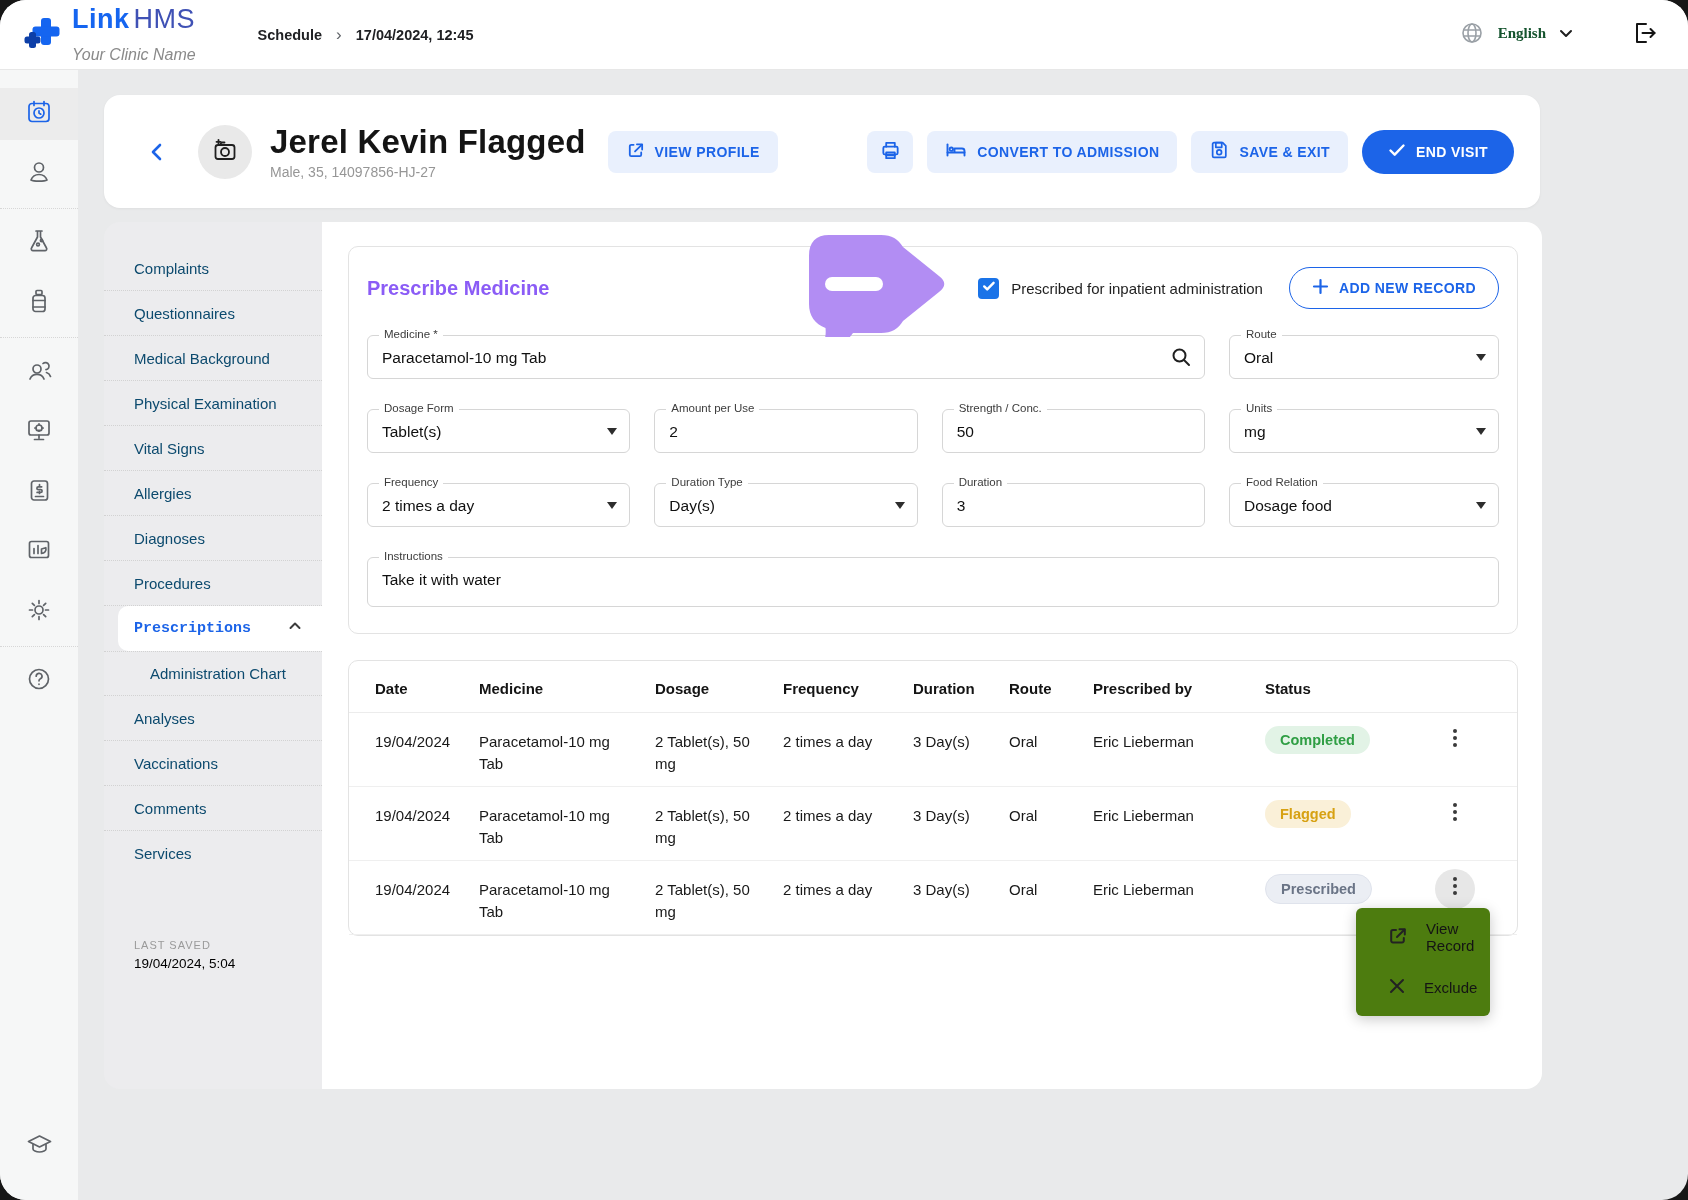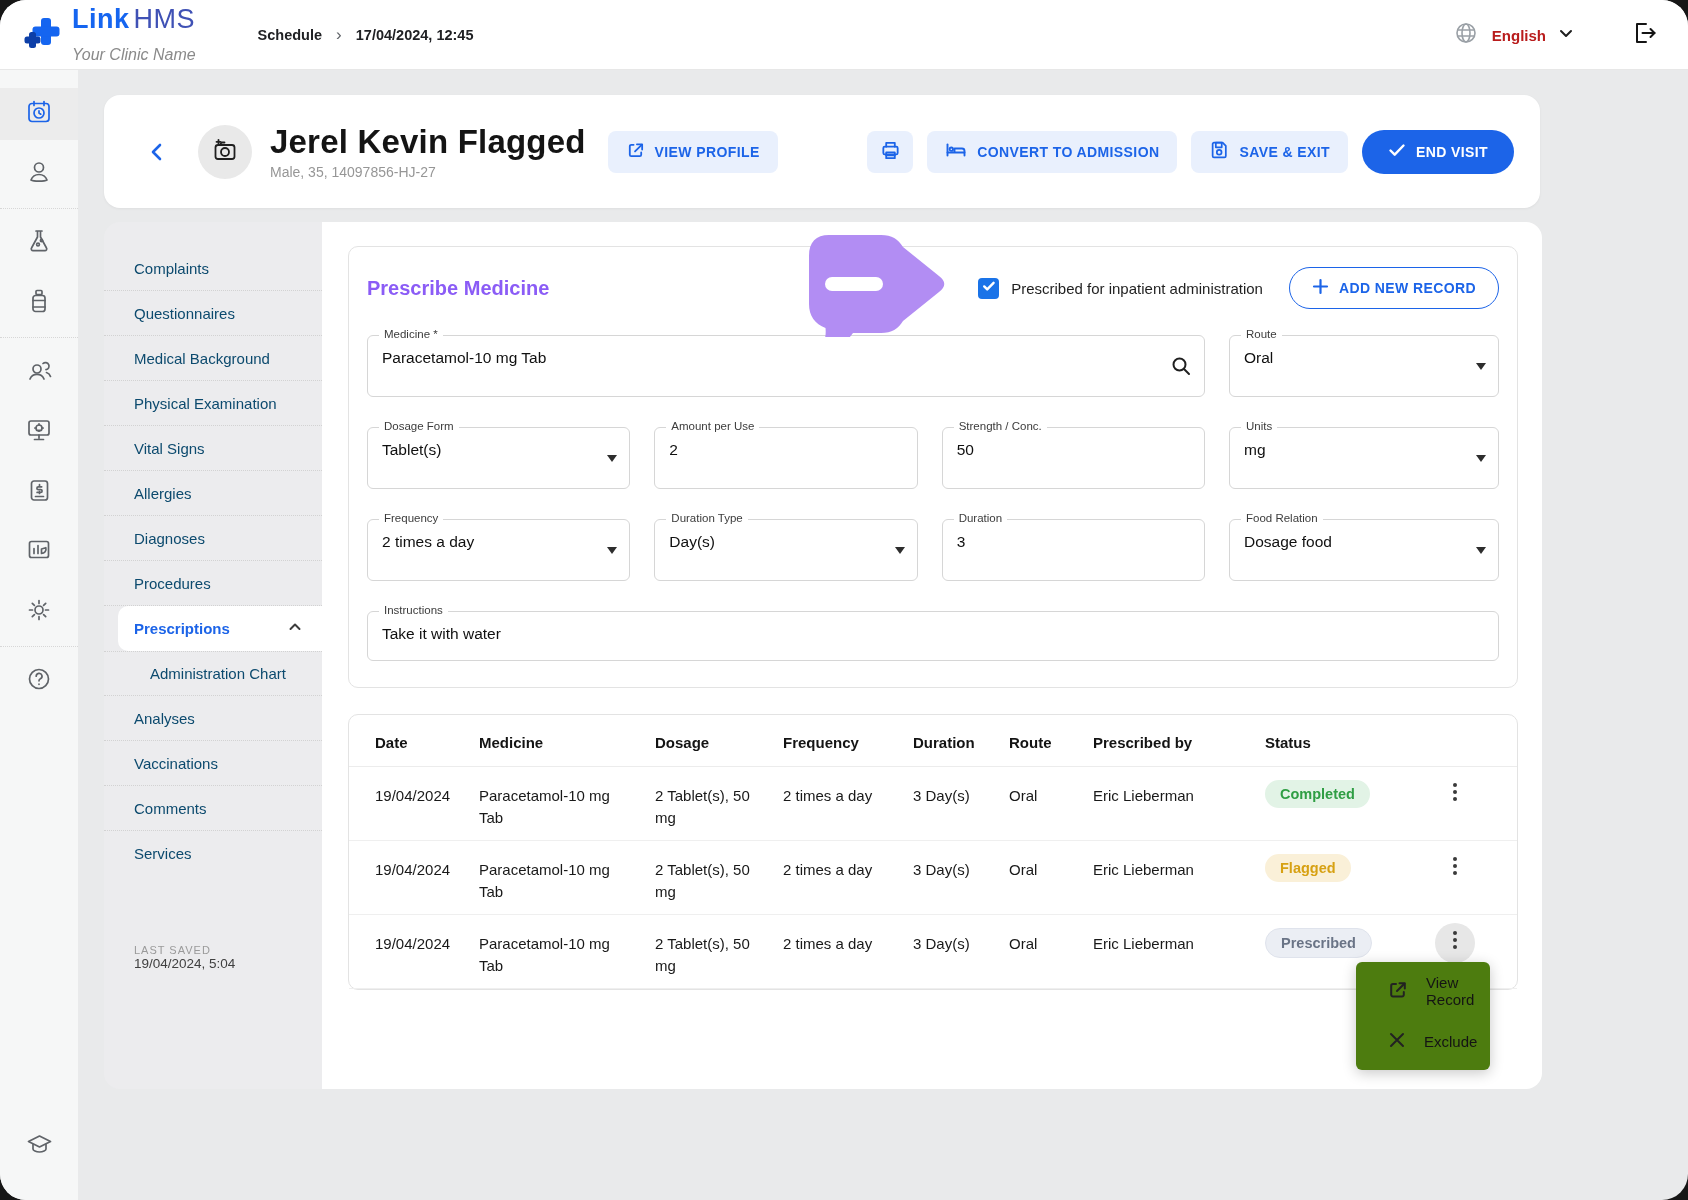--- a/index.html
+++ b/index.html
@@ -9,21 +9,21 @@
   
   .topbar{position:absolute;left:0;top:0;width:100%;height:70px;background:#fff;border-bottom:1px solid #e7e7e7;display:flex;align-items:center;z-index:30;}
   .logo-wrap{display:flex;align-items:center;gap:10px;margin-left:22px;}
   .logo-text .line1{font-size:27px;line-height:26px;letter-spacing:.5px;}
   .logo-link{color:var(--logo-link,#1565f0);font-weight:700;}
   .logo-hms{color:var(--logo-hms,#3f51b5);font-weight:400;margin-left:4px;}
   .logo-sub{font-size:16px;color:#8a8a8a;margin-top:14px;font-style:italic;}
   .breadcrumb{display:flex;align-items:center;gap:14px;margin-left:62px;font-size:14.5px;color:#202124;}
   .breadcrumb .sep{color:#5f6368;font-size:17px;}
   .topbar-right{margin-left:auto;display:flex;align-items:center;gap:14px;margin-right:30px;}
-  .lang{display:flex;align-items:flex-end;gap:12px;font-size:15px;font-weight:700;color:#b91c1c;cursor:pointer;}
+  .lang{display:flex;align-items:flex-start;gap:12px;font-size:15px;font-weight:700;color:#14532d;cursor:pointer;font-family:Liberation Serif, serif;}
   .logout-btn{margin-left:44px;display:flex;align-items:center;cursor:pointer;}
 
   
   .rail{position:absolute;left:0;top:70px;bottom:0;width:78px;background:#f6f7f7;display:flex;flex-direction:column;align-items:center;z-index:20;}
   .rail-item{width:78px;height:60px;display:flex;align-items:center;justify-content:center;cursor:pointer;}
   .rail-item.active{background:#ececec;height:52px;margin-top:18px;margin-bottom:4px;}
   .rail-sep{width:78px;border-top:1px dotted #d7d7d7;margin:4px 0;}
   .rail-spacer{flex:1;}
   .rail svg{stroke:#5f6368;fill:none;stroke-width:1.7;stroke-linecap:round;stroke-linejoin:round;}
   .rail .active svg{stroke:var(--primary,#1c64e8);}
@@ -42,40 +42,40 @@
   .icon-btn{width:46px;padding:0;justify-content:center;}
   .hdr-actions{margin-left:auto;display:flex;align-items:center;gap:14px;}
   .btn-primary{background:var(--primary,#1c64e8);color:#fff;border-radius:22px;height:44px;padding:0 26px;}
   .btn-primary svg{stroke:#fff;fill:none;stroke-width:2.4;stroke-linecap:round;stroke-linejoin:round;}
 
   
   .main-card{position:absolute;left:104px;top:222px;width:1436px;height:867px;border-radius:16px;display:flex;z-index:5;}
   .side-nav{width:218px;background:#ececee;border-radius:16px 0 0 16px;position:relative;padding-top:24px;flex:none;}
   .nav-item{height:45px;display:flex;align-items:center;padding-left:30px;font-size:15px;color:#0c4a6e;border-bottom:1px dotted #d2d2d2;cursor:pointer;margin:0 0 0 0;}
   .nav-item.sub{padding-left:46px;}
-  .nav-item.active{background:#fff;color:var(--primary,#1c64e8);font-weight:700;border-radius:10px 0 0 10px;margin-left:14px;padding-left:16px;border-bottom:none;justify-content:space-between;padding-right:20px;}
+  .nav-item.active{background:#fff;color:var(--primary,#1c64e8);font-weight:700;border-radius:10px 0 0 10px;margin-left:14px;padding-left:16px;border-bottom:none;justify-content:space-between;padding-right:20px;font-family:Liberation Mono, monospace;}
   .nav-item.active + .nav-item{border-top:1px dotted #d2d2d2;}
   .last-saved{position:absolute;left:30px;bottom:118px;}
   .last-saved .lbl{font-size:11px;letter-spacing:1px;color:#9a9a9a;font-weight:400;}
-  .last-saved .val{font-size:13.5px;color:#404040;}
+  .last-saved .val{font-size:13.5px;color:#000000;margin-top:5px;}
   .content{flex:1;background:#fff;border-radius:0 16px 16px 0;padding:24px 24px 0 26px;position:relative;}
 
   
   .form-card{position:relative;border:1px solid #e3e3e3;border-radius:10px;padding:20px 18px 26px 18px;}
   .form-head{display:flex;align-items:center;height:42px;}
   .form-title{font-size:20px;font-weight:600;color:#8b5cf6;}
   .inpatient{display:flex;align-items:center;gap:12px;margin-left:auto;}
   .checkbox{width:21px;height:21px;border-radius:4px;background:#1a73e8;display:flex;align-items:center;justify-content:center;cursor:pointer;flex:none;}
   .inpatient-label{font-size:15px;color:#1f1f1f;}
   .btn-outline{margin-left:26px;border:1.5px solid var(--primary,#1c64e8);color:var(--primary,#1c64e8);background:#fff;border-radius:22px;height:42px;display:flex;align-items:center;gap:10px;padding:0 22px;font-size:14px;font-weight:700;letter-spacing:.4px;cursor:pointer;white-space:nowrap;}
   .btn-outline svg{stroke:var(--primary,#1c64e8);stroke-width:2.2;stroke-linecap:round;fill:none;}
   .pointer-arrow{position:absolute;left:447px;top:-16px;width:152px;height:106px;z-index:8;pointer-events:none;}
 
   .fields{display:grid;grid-template-columns:1fr 1fr 1fr 270px;column-gap:24px;row-gap:30px;margin-top:26px;}
-  .field{position:relative;border:1px solid #d6d6d6;border-radius:6px;height:62px;background:#fff;}
+  .field{position:relative;border:1px solid #d6d6d6;border-radius:6px;height:44px;background:#fff;}
   .field .flabel{position:absolute;top:-8px;left:11px;background:#fff;padding:0 5px;font-size:11.5px;color:#3c3c3c;}
   .field .fvalue{font-size:15.5px;color:#101010;padding:13px 40px 0 14px;white-space:nowrap;overflow:hidden;}
   .field .trail{position:absolute;right:12px;top:0;height:100%;display:flex;align-items:center;cursor:pointer;}
   .caret{width:0;height:0;border-left:5.5px solid transparent;border-right:5.5px solid transparent;border-top:7px solid #2d2d2d;}
   .span3{grid-column:1 / span 3;}
   .span4{grid-column:1 / span 4;}
   .field.tall{height:50px;}
 
   
   .table-card{position:relative;border:1px solid #e3e3e3;border-radius:10px;margin-top:26px;background:#fff;}

